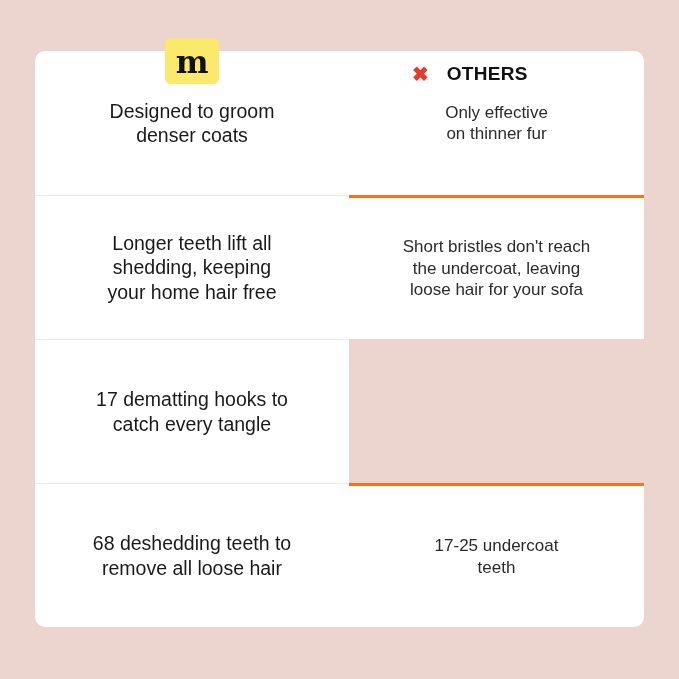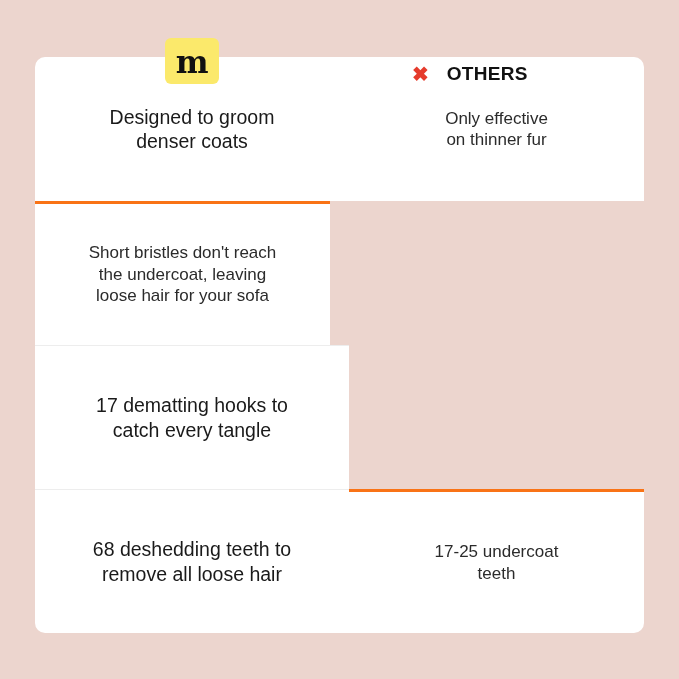--- a/index.html
+++ b/index.html
@@ -68,21 +68,21 @@
     letter-spacing: 0.3px;
     padding: 4px 19px 5px 9px;
     border-radius: 2px;
     line-height: 1;
   }
 
   
   .table {
     position: absolute;
     left: 35px;
-    top: 57px;
+    top: 51px;
     width: 609px;
     height: 576px;
     display: flex;
     flex-direction: column;
   }
   .row {
     display: flex;
     flex: 1 1 0;
     min-height: 0;
   }
@@ -147,20 +147,25 @@
         <span class="cell-text">Designed to groom
 denser coats</span>
       </div>
       <div class="cell others">
         <span class="cell-text">Only effective
 on thinner fur</span>
       </div>
     </div>
 
     <div class="row">
+      <div class="cell brand">
+        <span class="cell-text">Longer teeth lift all
+shedding, keeping
+your home hair free</span>
+      </div>
       <div class="cell others">
         <span class="cell-text">Short bristles don't reach
 the undercoat, leaving
 loose hair for your sofa</span>
       </div>
     </div>
 
 
     <div class="row">
       <div class="cell brand">

